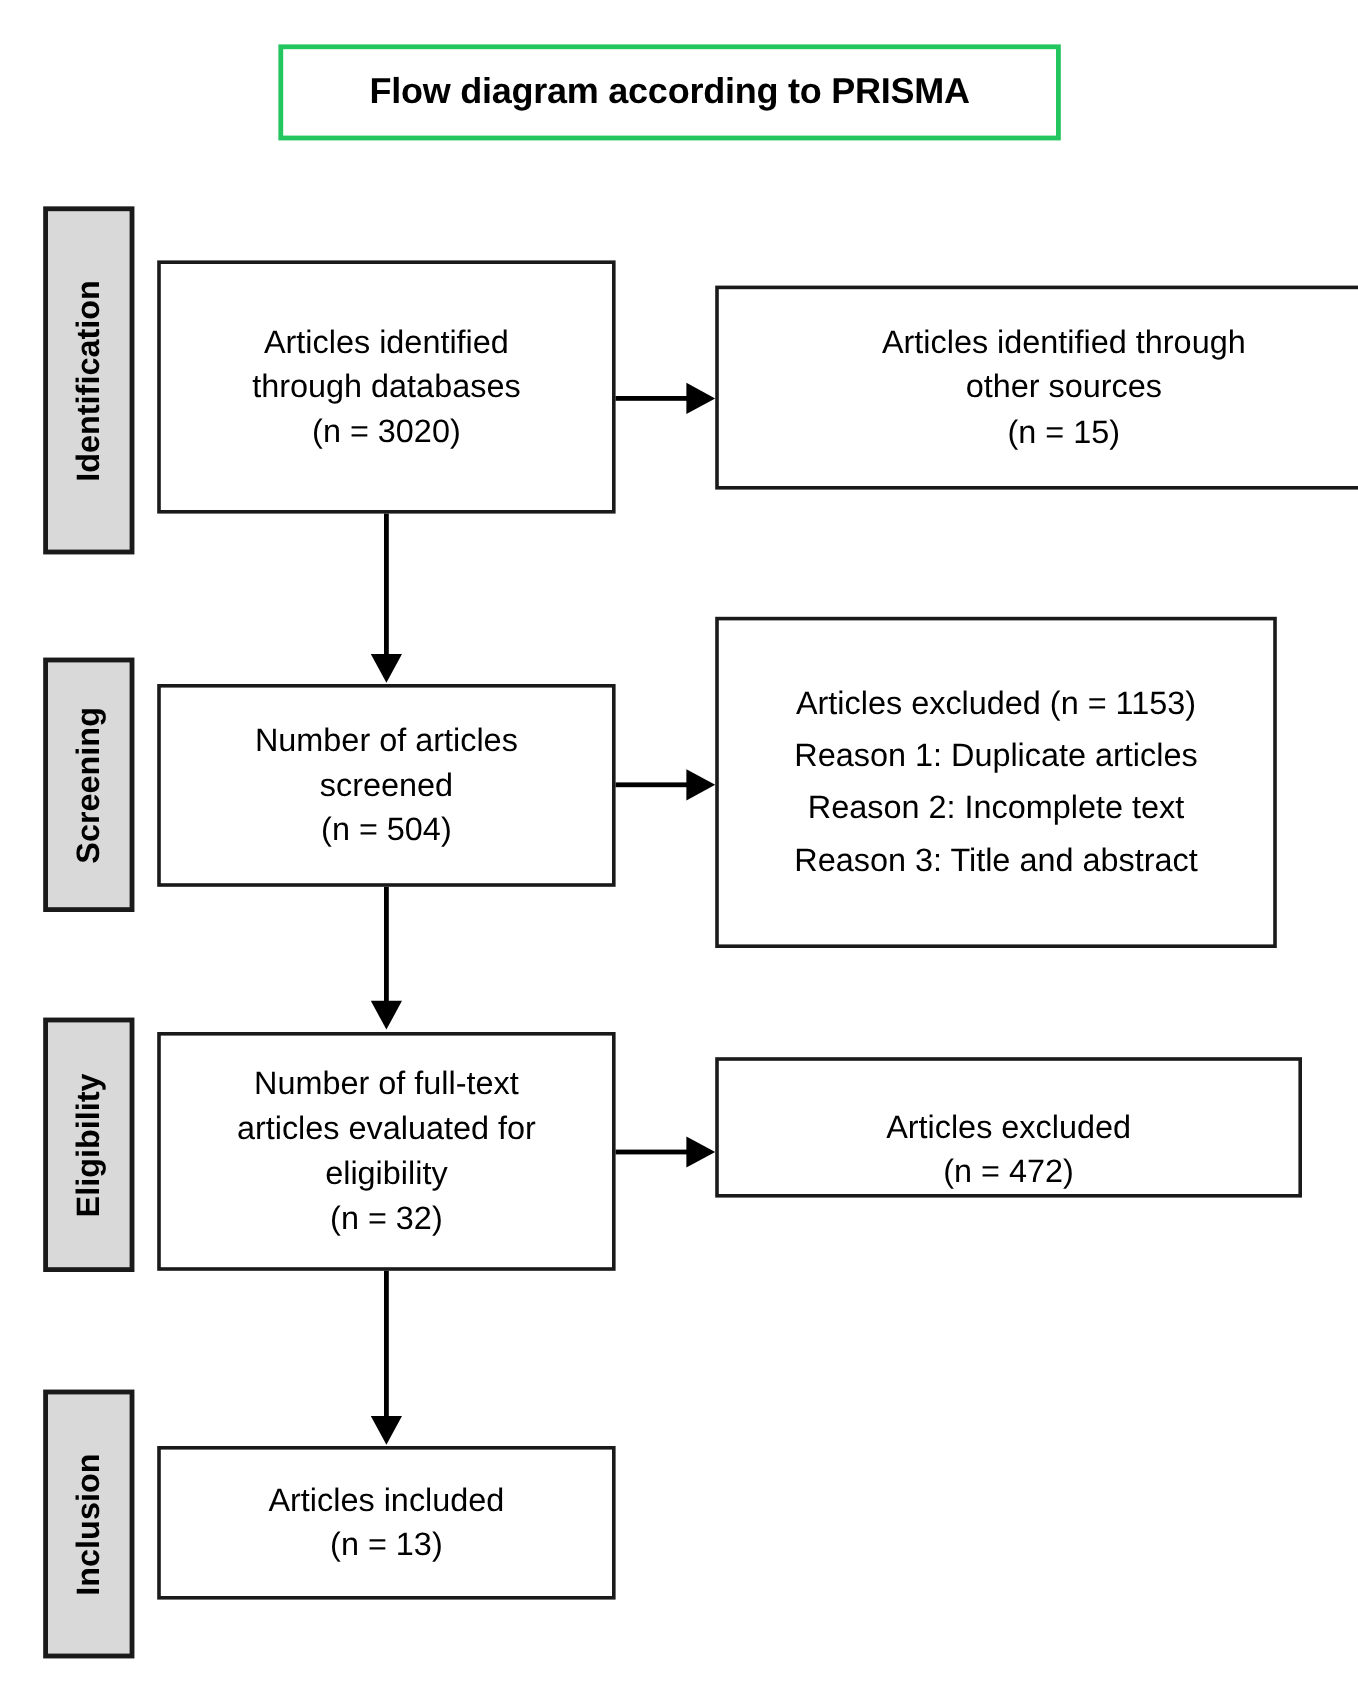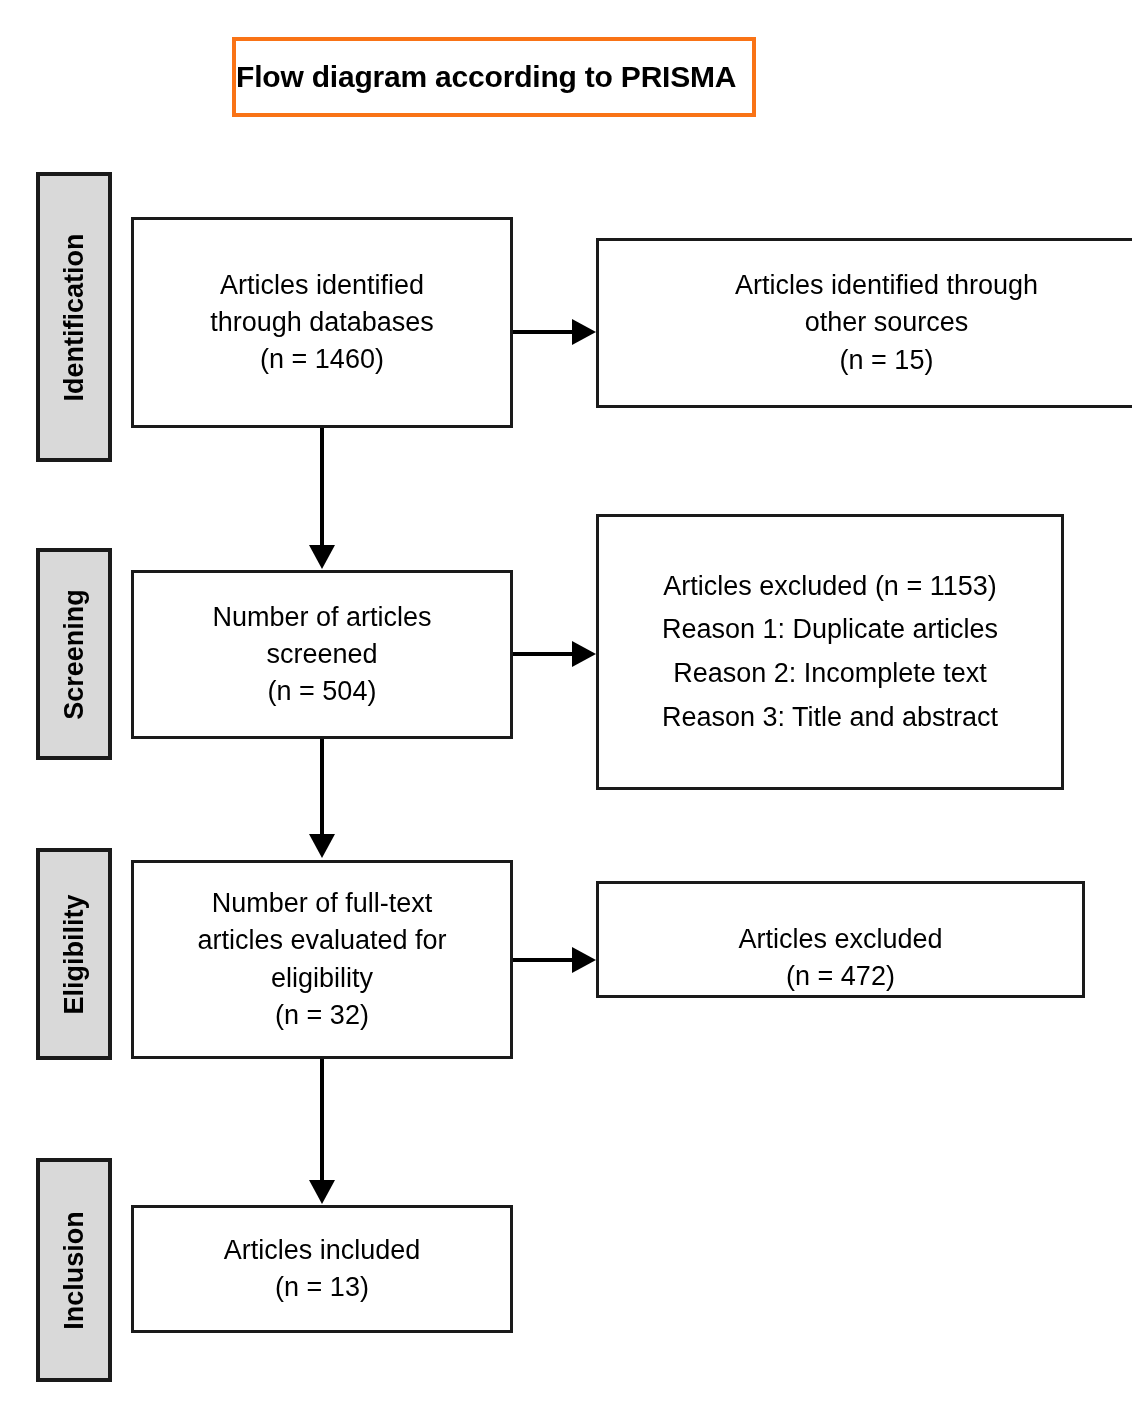--- a/index.html
+++ b/index.html
@@ -17,28 +17,28 @@
     height: 1406px;
     overflow: hidden;
     background: #ffffff;
   }
 
   
   .title-box {
     position: absolute;
     left: 232px;
     top: 37px;
-    width: 524px;
+    width: 652px;
     height: 80px;
-    border: 4px solid #f97316;
+    border: 4px solid #22c55e;
     background: #ffffff;
     box-sizing: border-box;
     display: flex;
     align-items: center;
-    justify-content: flex-start;
+    justify-content: center;
   }
   .title-text {
     font-size: 30px;
     font-weight: bold;
     letter-spacing: -0.2px;
     white-space: nowrap;
   }
 
   
   .stage {
@@ -152,21 +152,21 @@
   <div class="stage" id="stage-eligibility">
     <span class="stage-label">Eligibility</span>
   </div>
   <div class="stage" id="stage-inclusion">
     <span class="stage-label">Inclusion</span>
   </div>
 
   <div class="flow-box" id="box-identified-db">
     <span class="flow-line">Articles identified</span>
     <span class="flow-line">through databases</span>
-    <span class="flow-line">(n = 1460)</span>
+    <span class="flow-line">(n = 3020)</span>
   </div>
 
   <div class="flow-box" id="box-other-sources">
     <span class="flow-line">Articles identified through</span>
     <span class="flow-line">other sources</span>
     <span class="flow-line">(n = 15)</span>
   </div>
 
   <div class="flow-box" id="box-screened">
     <span class="flow-line">Number of articles</span>

